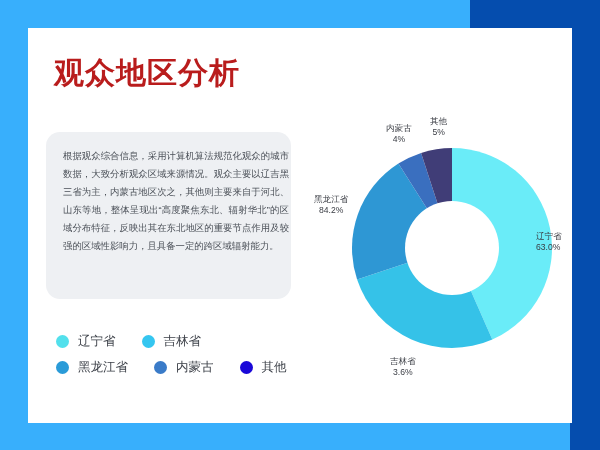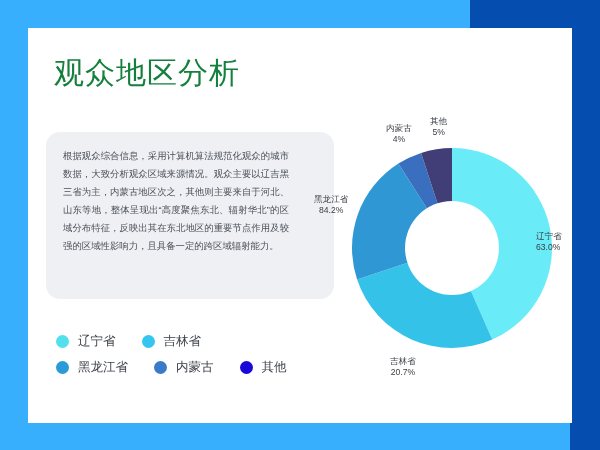--- a/index.html
+++ b/index.html
@@ -49,33 +49,33 @@
     width: 544px;
     height: 395px;
     background: #ffffff;
   }
 
   .title {
     position: absolute;
     left: 26px;
     top: 30px;
     font-size: 30px;
-    font-weight: normal;
-    color: #15803d;
+    font-weight: bold;
+    color: #b91c1c;
     letter-spacing: 1px;
     line-height: 1;
     white-space: nowrap;
   }
 
   
   .text-panel {
     position: absolute;
     left: 18px;
     top: 104px;
-    width: 288px;
+    width: 245px;
     height: 167px;
     background: #eef0f3;
     border-radius: 14px;
   }
   .text-panel .body-text {
     position: absolute;
     left: 17px;
     top: 15px;
     width: 226px;
     font-size: 9.4px;
@@ -215,21 +215,21 @@
         <div class="donut-hole"></div>
       </div>
 
       <div class="chart-label lbl-liaoning">
         <span class="lbl-name">辽宁省</span>
         <span class="lbl-val">63.0%</span>
       </div>
 
       <div class="chart-label lbl-jilin">
         <span class="lbl-name">吉林省</span>
-        <span class="lbl-val">20.7%</span>
+        <span class="lbl-val">3.6%</span>
       </div>
 
       <div class="chart-label lbl-hlj">
         <span class="lbl-name">黑龙江省</span>
         <span class="lbl-val">84.2%</span>
       </div>
 
       <div class="chart-label lbl-neimeng">
         <span class="lbl-name">内蒙古</span>
         <span class="lbl-val">4%</span>

